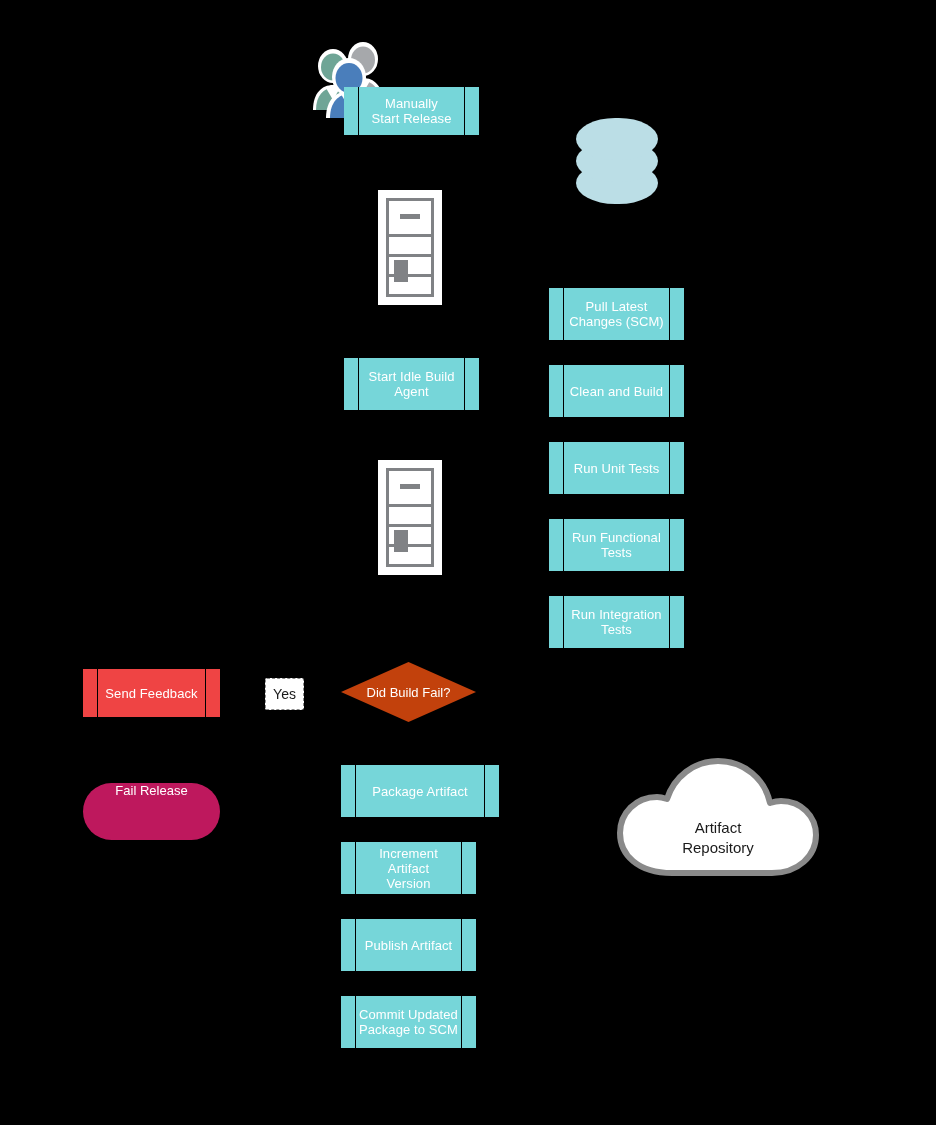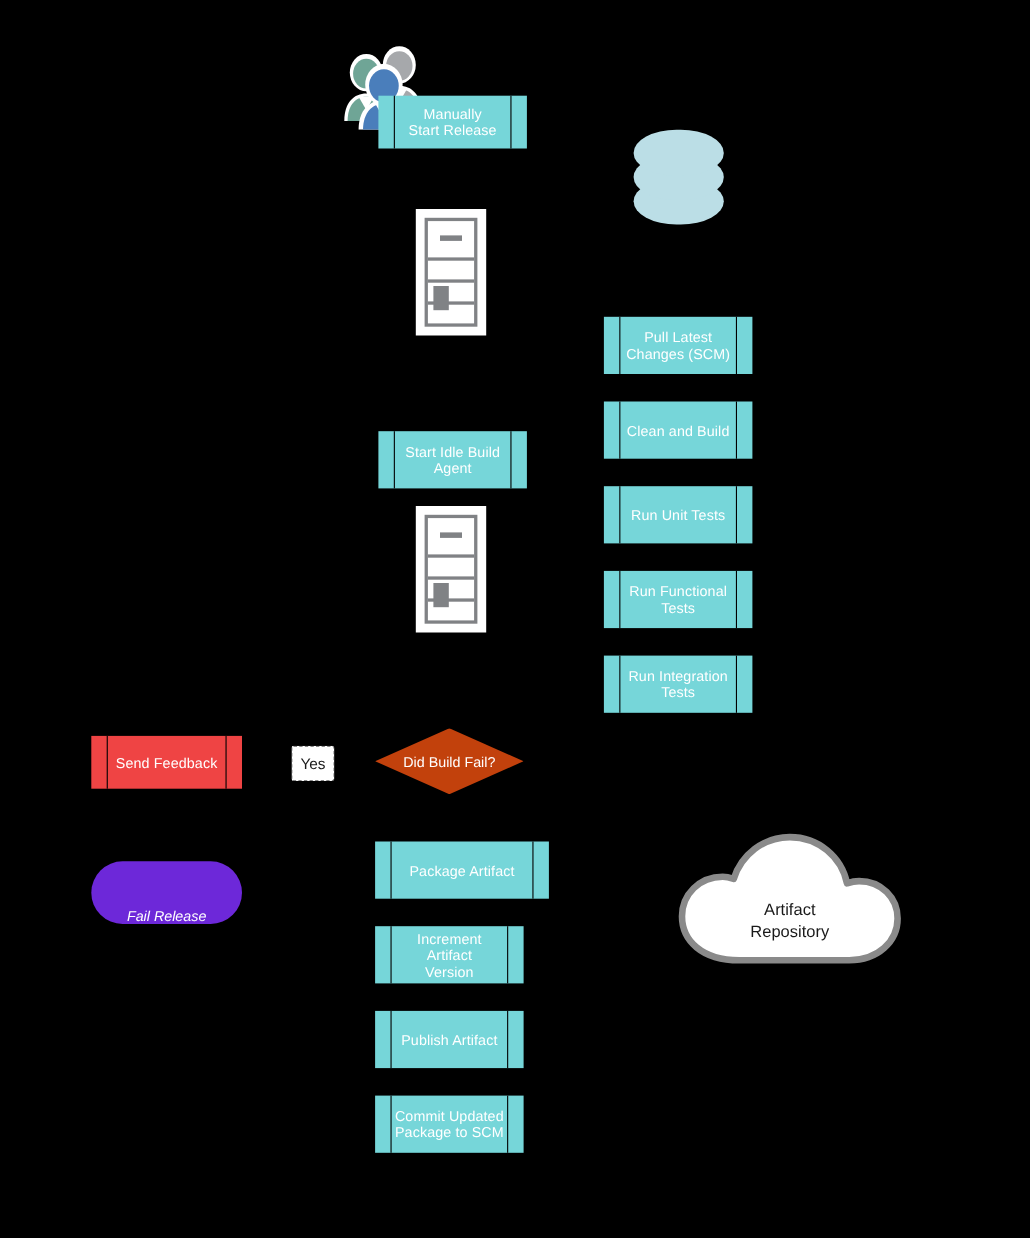--- a/index.html
+++ b/index.html
@@ -59,30 +59,29 @@
     justify-content: center;
     color: #ffffff;
     font-size: 13px;
     line-height: 15px;
     text-align: center;
   }
 
   
   .terminator {
     position: absolute;
-    background: #6d28d9;
+    background: #be185d;
     border-radius: 40px;
     display: flex;
-    align-items: flex-end;
+    align-items: flex-start;
     justify-content: center;
     color: #ffffff;
     font-size: 13px;
     line-height: 15px;
     text-align: center;
-    font-style: italic;
   }
 
   
   .edge-label {
     position: absolute;
     background: #ffffff;
     border: 1px dashed #888888;
     color: #1a1a1a;
     font-size: 14px;
     line-height: 16px;
@@ -235,21 +234,21 @@
 Tests</span>
   </div>
 
   <div class="pp-box teal" style="left:549px; top:596px; width:135px; height:52px;">
     <span class="rule left"></span>
     <span class="rule right"></span>
     <span class="pp-label">Run Integration
 Tests</span>
   </div>
 
-  <div class="pp-box teal" style="left:344px; top:392px; width:135px; height:52px;">
+  <div class="pp-box teal" style="left:344px; top:358px; width:135px; height:52px;">
     <span class="rule left"></span>
     <span class="rule right"></span>
     <span class="pp-label">Start Idle Build
 Agent</span>
   </div>
 
   <div class="server" style="left:378px; top:460px; width:64px; height:115px;">
     <div class="frame">
       <div class="slot" style="top:13px;"></div>
       <div class="hsep" style="top:33px;"></div>

